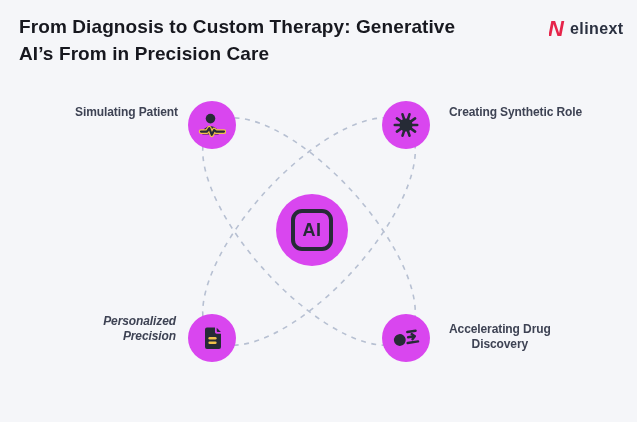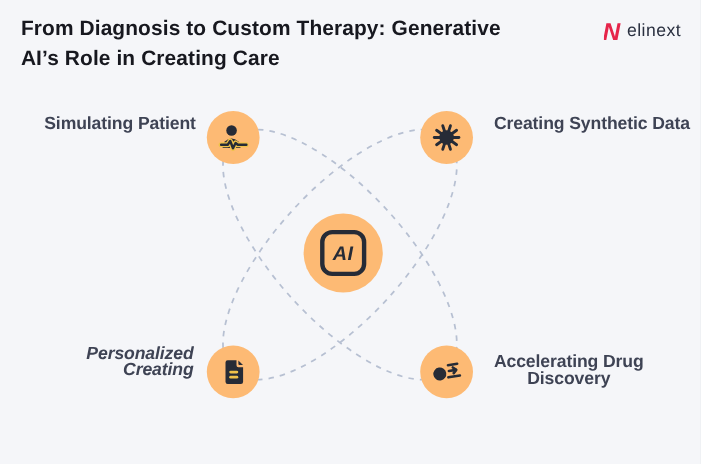--- a/index.html
+++ b/index.html
@@ -26,37 +26,36 @@
   .logo {
     position: absolute;
     left: 549px;
     top: 16px;
     display: flex;
     align-items: center;
     gap: 5px;
   }
   .logo-text {
     font-size: 16px;
-    font-weight: 400;
+    font-weight: 700;
     letter-spacing: 0.4px;
     color: #2A3040;
   }
   
   .orbits { position: absolute; left: 0; top: 0; }
   
   .bubble {
     position: absolute;
     width: 48px;
     height: 48px;
     border-radius: 50%;
-    background: #fdba74;
+    background: #d946ef;
     display: flex;
     align-items: center;
     justify-content: center;
-    font-style: italic;
   }
   .bubble.tl { left: 188px; top: 101px; }
   .bubble.tr { left: 382px; top: 101px; }
   .bubble.bl { left: 188px; top: 314px; }
   .bubble.br { left: 382px; top: 314px; }
   .bubble.center {
     width: 72px; height: 72px;
     left: 276px; top: 194px;
   }
   .ai-badge {
@@ -67,21 +66,21 @@
     align-items: center;
     justify-content: center;
     font-size: 18px;
     font-weight: 700;
     letter-spacing: 0.5px;
     color: #262B36;
   }
   
   .node-label {
     position: absolute;
-    font-size: 16px;
+    font-size: 12px;
     font-weight: 700;
     line-height: 15px;
     letter-spacing: -0.1px;
     color: #3E4354;
   }
   .node-label span { display: block; }
   .node-label.tl { right: 459px; top: 105px; text-align: right; }
   .node-label.tr { left: 449px; top: 105px; text-align: left; }
   .node-label.bl { right: 461px; top: 314px; text-align: right; font-style: italic; }
   .node-label.br { left: 449px; top: 322px; text-align: center; }
@@ -91,21 +90,21 @@
 
 <div class="canvas">
 
   <svg class="orbits" width="637" height="422" viewBox="0 0 637 422">
     <ellipse cx="309" cy="231.5" rx="144" ry="59" fill="none" stroke="#B7C0D2" stroke-width="1.6" stroke-dasharray="5 5.5" transform="rotate(47.7 309 231.5)"></ellipse>
     <ellipse cx="309" cy="231.5" rx="144" ry="59" fill="none" stroke="#B7C0D2" stroke-width="1.6" stroke-dasharray="5 5.5" transform="rotate(-47.7 309 231.5)"></ellipse>
   </svg>
 
   <h1 class="title">
     <span>From Diagnosis to Custom Therapy: Generative</span><br>
-    <span>AI’s Role in Creating Care</span>
+    <span>AI’s From in Precision Care</span>
   </h1>
 
   <div class="logo">
     <svg width="16" height="25" viewBox="0 0 16 25">
       <text x="-1" y="20" font-family="Liberation Sans, sans-serif" font-size="22" font-style="italic" font-weight="bold" fill="#E6244A">N</text>
     </svg>
     <span class="logo-text">elinext</span>
   </div>
 
   <div class="bubble center">
@@ -157,26 +156,26 @@
         </g>
       </g>
     </svg>
   </div>
 
   <div class="node-label tl">
     <span>Simulating Patient</span>
   </div>
 
   <div class="node-label tr">
-    <span>Creating Synthetic Data</span>
+    <span>Creating Synthetic Role</span>
   </div>
 
   <div class="node-label bl">
     <span>Personalized</span>
-    <span>Creating</span>
+    <span>Precision</span>
   </div>
 
   <div class="node-label br">
     <span>Accelerating Drug</span>
     <span>Discovery</span>
   </div>
 
 </div>
 
 </body></html>

